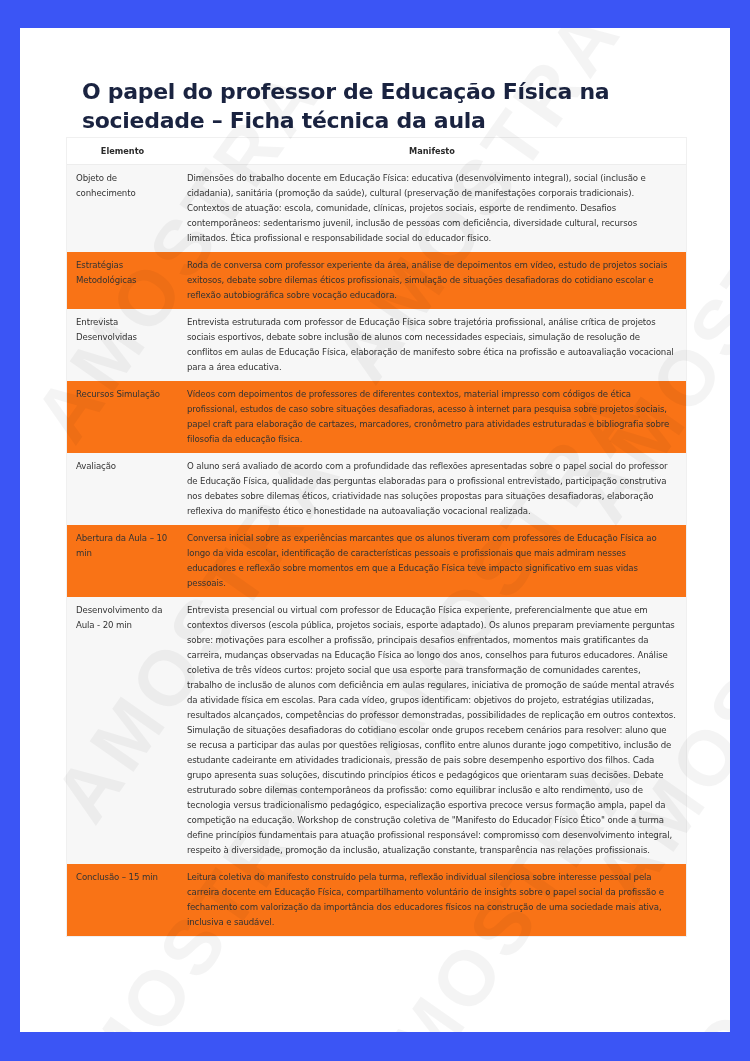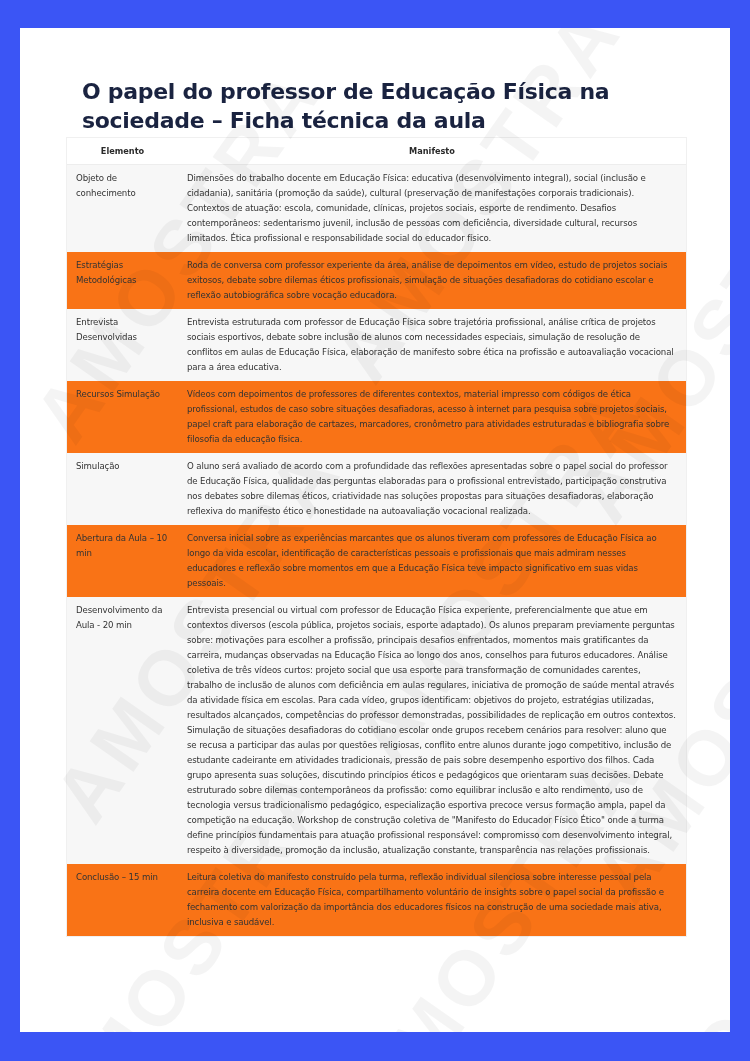--- a/index.html
+++ b/index.html
@@ -129,21 +129,21 @@
         </tr>
         <tr class="odd">
           <td class="el">Entrevista Desenvolvidas</td>
           <td>Entrevista estruturada com professor de Educação Física sobre trajetória profissional, análise crítica de projetos sociais esportivos, debate sobre inclusão de alunos com necessidades especiais, simulação de resolução de conflitos em aulas de Educação Física, elaboração de manifesto sobre ética na profissão e autoavaliação vocacional para a área educativa.</td>
         </tr>
         <tr class="even">
           <td class="el">Recursos Simulação</td>
           <td>Vídeos com depoimentos de professores de diferentes contextos, material impresso com códigos de ética profissional, estudos de caso sobre situações desafiadoras, acesso à internet para pesquisa sobre projetos sociais, papel craft para elaboração de cartazes, marcadores, cronômetro para atividades estruturadas e bibliografia sobre filosofia da educação física.</td>
         </tr>
         <tr class="odd">
-          <td class="el">Simulação</td>
+          <td class="el">Avaliação</td>
           <td>O aluno será avaliado de acordo com a profundidade das reflexões apresentadas sobre o papel social do professor de Educação Física, qualidade das perguntas elaboradas para o profissional entrevistado, participação construtiva nos debates sobre dilemas éticos, criatividade nas soluções propostas para situações desafiadoras, elaboração reflexiva do manifesto ético e honestidade na autoavaliação vocacional realizada.</td>
         </tr>
         <tr class="even">
           <td class="el">Abertura da Aula – 10 min</td>
           <td>Conversa inicial sobre as experiências marcantes que os alunos tiveram com professores de Educação Física ao longo da vida escolar, identificação de características pessoais e profissionais que mais admiram nesses educadores e reflexão sobre momentos em que a Educação Física teve impacto significativo em suas vidas pessoais.</td>
         </tr>
         <tr class="odd">
           <td class="el">Desenvolvimento da Aula - 20 min</td>
           <td>Entrevista presencial ou virtual com professor de Educação Física experiente, preferencialmente que atue em contextos diversos (escola pública, projetos sociais, esporte adaptado). Os alunos preparam previamente perguntas sobre: motivações para escolher a profissão, principais desafios enfrentados, momentos mais gratificantes da carreira, mudanças observadas na Educação Física ao longo dos anos, conselhos para futuros educadores. Análise coletiva de três vídeos curtos: projeto social que usa esporte para transformação de comunidades carentes, trabalho de inclusão de alunos com deficiência em aulas regulares, iniciativa de promoção de saúde mental através da atividade física em escolas. Para cada vídeo, grupos identificam: objetivos do projeto, estratégias utilizadas, resultados alcançados, competências do professor demonstradas, possibilidades de replicação em outros contextos. Simulação de situações desafiadoras do cotidiano escolar onde grupos recebem cenários para resolver: aluno que se recusa a participar das aulas por questões religiosas, conflito entre alunos durante jogo competitivo, inclusão de estudante cadeirante em atividades tradicionais, pressão de pais sobre desempenho esportivo dos filhos. Cada grupo apresenta suas soluções, discutindo princípios éticos e pedagógicos que orientaram suas decisões. Debate estruturado sobre dilemas contemporâneos da profissão: como equilibrar inclusão e alto rendimento, uso de tecnologia versus tradicionalismo pedagógico, especialização esportiva precoce versus formação ampla, papel da competição na educação. Workshop de construção coletiva de "Manifesto do Educador Físico Ético" onde a turma define princípios fundamentais para atuação profissional responsável: compromisso com desenvolvimento integral, respeito à diversidade, promoção da inclusão, atualização constante, transparência nas relações profissionais.</td>
         </tr>

